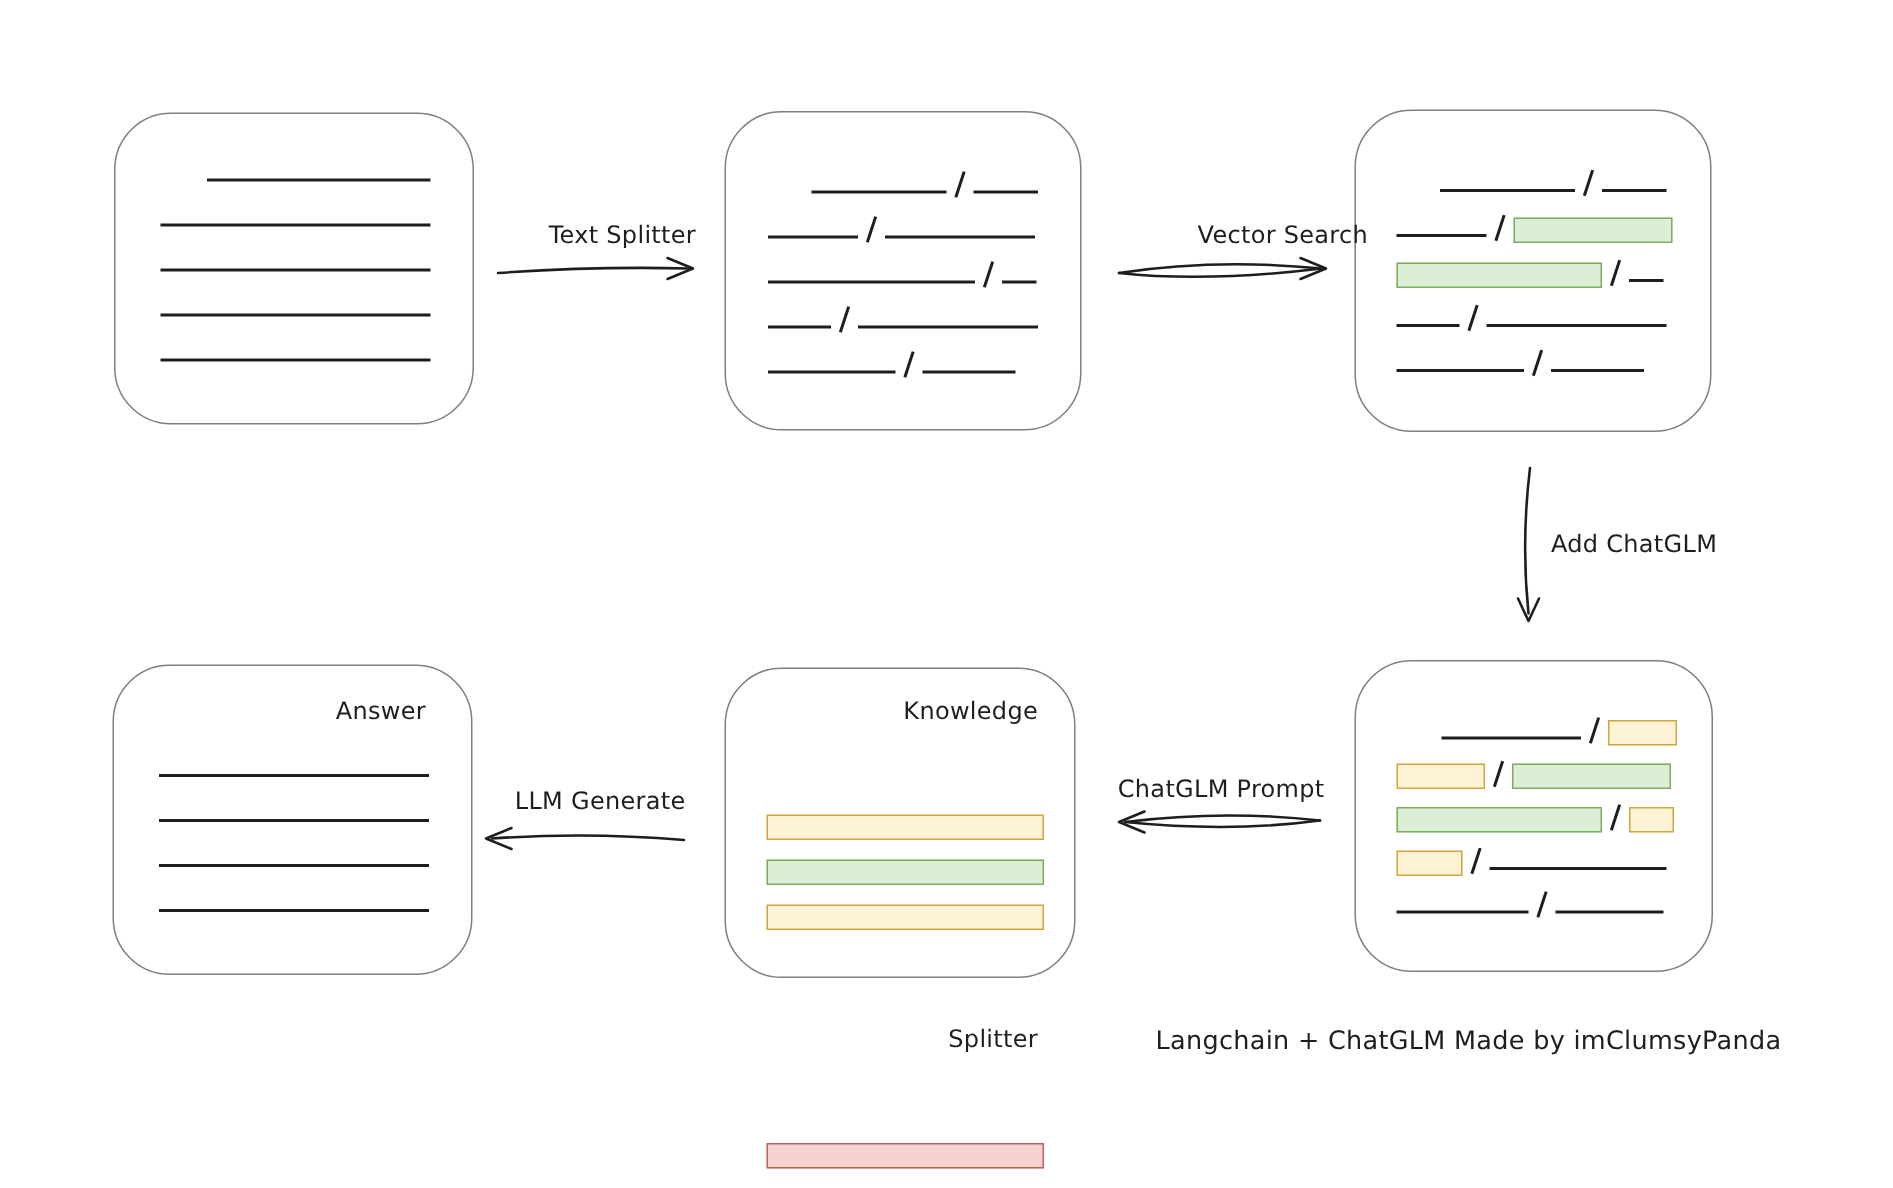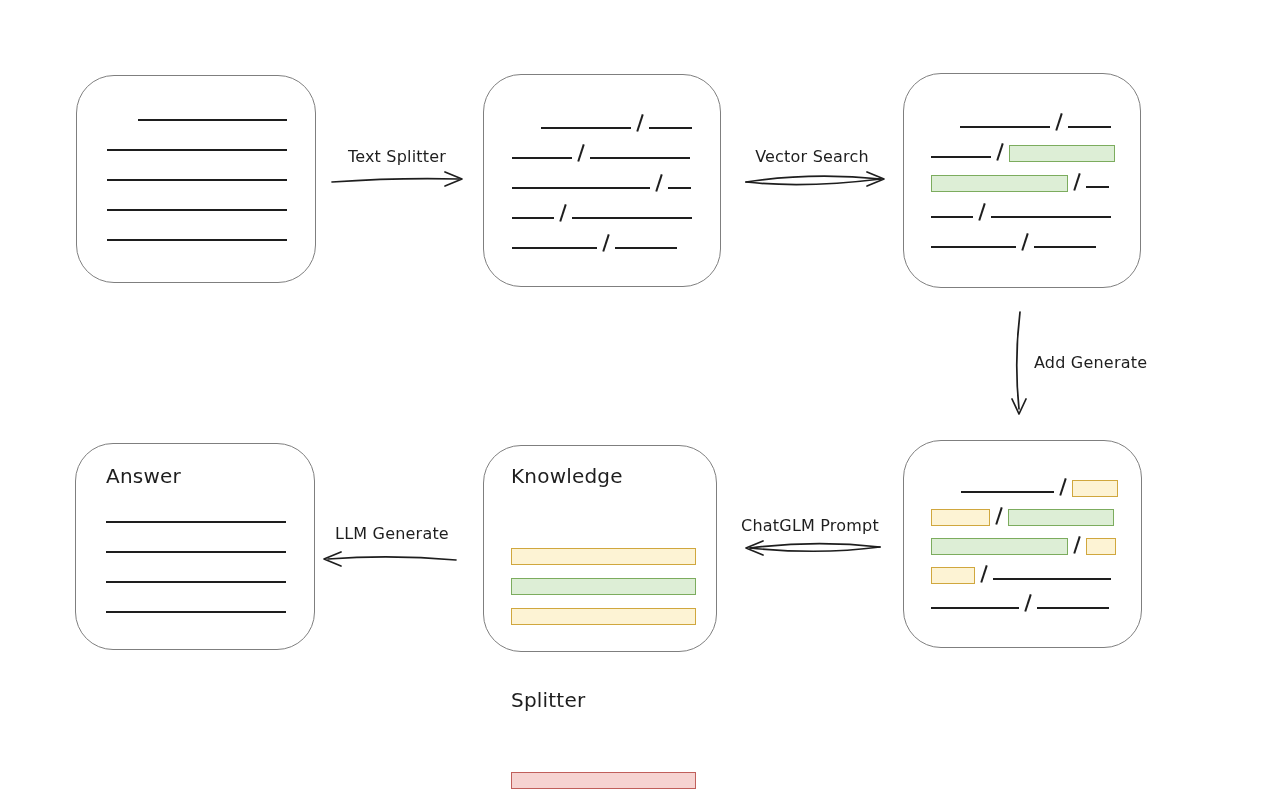--- a/index.html
+++ b/index.html
@@ -16,34 +16,34 @@
   .rows-b2{padding:37px 28px 0;gap:13px;}
   .rows-b3{padding:37px 27px 0;gap:13px;}
   .rows-b4{padding:35px 27px 0;gap:12px;}
   .row{display:flex;align-items:flex-end;height:17px;flex:none;}
   .seg{flex:none;}
   .seg-ln{height:2px;background:var(--ink);}
   .seg-sp{height:0;}
   .seg-sl{width:2.2px;height:18px;background:var(--ink);transform:rotate(18deg);margin:0 8px -3px 8px;}
   .seg-gr{height:15px;background:var(--green-fill);border:1.6px solid var(--green-border);margin-bottom:-4px;}
   .seg-yl{height:15px;background:var(--yellow-fill);border:1.6px solid var(--yellow-border);margin-bottom:-4px;}
-  .box-heading{font-size:20px;font-weight:500;letter-spacing:.2px;}
+  .box-heading{font-size:16px;font-weight:500;letter-spacing:.2px;text-align:right;}
   .prompt-inner{position:absolute;inset:0;padding:18px 24px 0 27px;display:flex;flex-direction:column;gap:47px;}
   .bars{display:flex;flex-direction:column;}
   .bar{height:15px;width:183px;border-width:1.6px;border-style:solid;margin-top:13px;flex:none;}
   .bar-yellow{background:var(--yellow-fill);border-color:var(--yellow-border);}
   .bar-green{background:var(--green-fill);border-color:var(--green-border);}
   .bar-red{background:var(--red-fill);border-color:var(--red-border);}
   .prompt-question-heading{margin-top:16px;}
   .answer-inner{position:absolute;inset:0;padding:20px 30px 0;display:flex;flex-direction:column;}
   .ans-line{height:2px;width:180px;background:var(--ink);margin-top:28px;flex:none;}
   .ans-line:first-child{margin-top:33px;}
   .arrow-label{
     position:absolute;font-size:16px;font-weight:500;letter-spacing:.2px;
-    white-space:nowrap;text-align:center;
+    white-space:nowrap;text-align:right;
   }
   .caption{
     position:absolute;left:759px;top:684px;width:440px;text-align:center;
     font-size:17px;font-weight:500;letter-spacing:.2px;white-space:nowrap;
   }
   svg.arrows{position:absolute;left:0;top:0;pointer-events:none;}
   svg.arrows path{fill:none;stroke:var(--ink);stroke-width:1.7;stroke-linecap:round;stroke-linejoin:round;}
 </style>
 </head>
 <body>
@@ -210,18 +210,19 @@
       <path d="M880 547 C 835 553, 790 552, 750 548"></path>
       <path d="M763 541 L746 548 L763 555"></path>
     </g>
     <g>
       <path d="M456 560 C 410 556, 370 556, 328 559"></path>
       <path d="M341 552 L324 559 L341 566"></path>
     </g>
   </svg>
 
   <div class="arrow-label" style="left:330px;top:147px;width:134px">Text Splitter</div>
-  <div class="arrow-label" style="left:742px;top:147px;width:140px">Vector Search</div>
-  <div class="arrow-label" style="left:1034px;top:353px;text-align:left">Add Generate</div>
+  <div class="arrow-label" style="left:772px;top:147px;width:140px">Vector Search</div>
+  <div class="arrow-label" style="left:1034px;top:353px;text-align:left">Add ChatGLM</div>
   <div class="arrow-label" style="left:737px;top:516px;width:146px">ChatGLM Prompt</div>
   <div class="arrow-label" style="left:327px;top:524px;width:130px">LLM Generate</div>
 
+  <div class="caption">Langchain + ChatGLM Made by imClumsyPanda</div>
 </div>
 
 </body></html>

